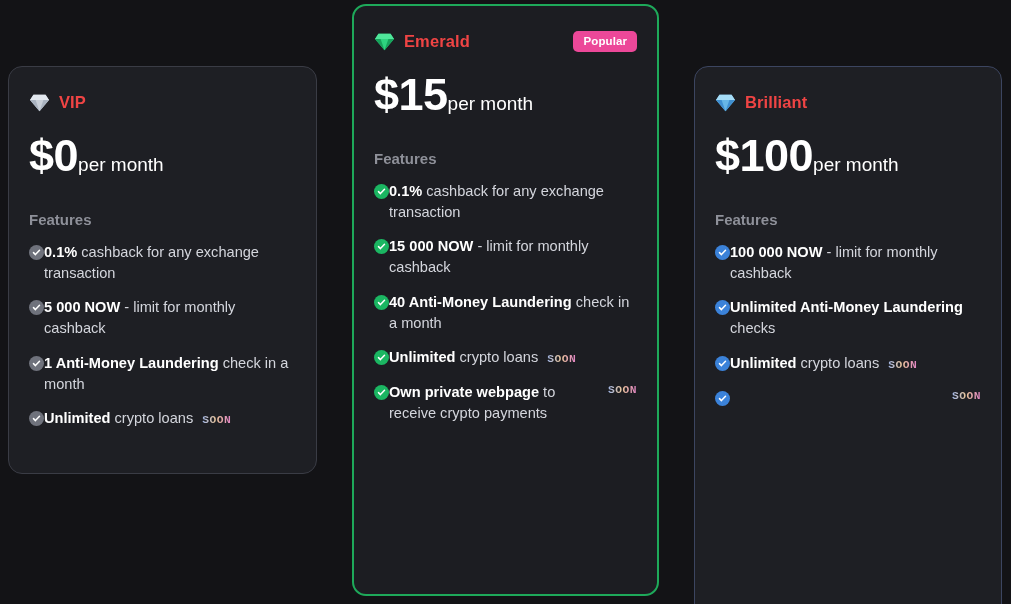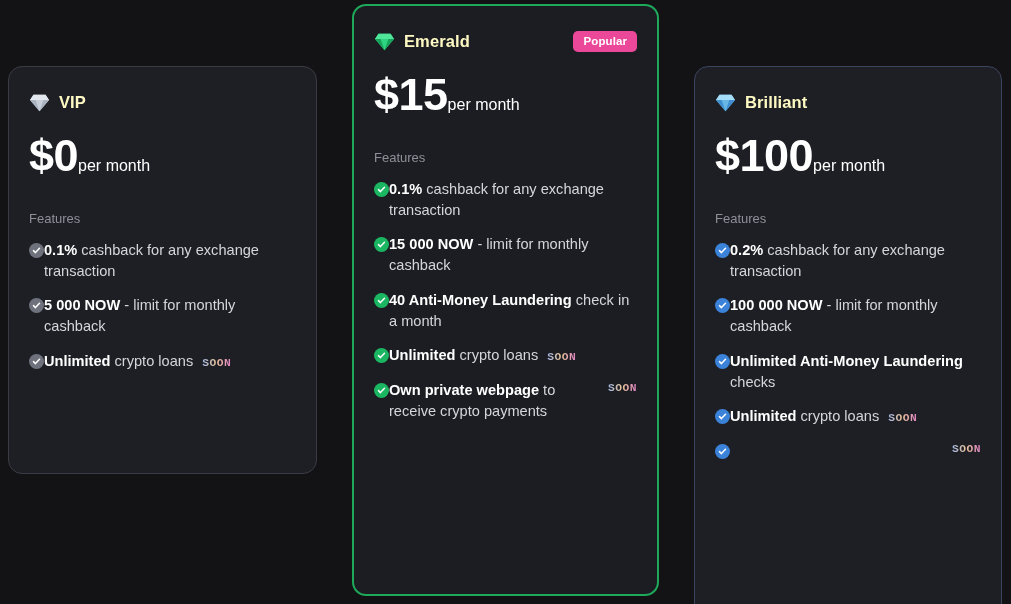--- a/index.html
+++ b/index.html
@@ -73,21 +73,21 @@
   .gem {
     width: 21px;
     height: 19px;
     flex: none;
     display: block;
   }
 
   .plan-name {
     font-size: 16.5px;
     font-weight: bold;
-    color: #fef9c3;
+    color: #ef4444;
     letter-spacing: .1px;
   }
 
   .badge-popular {
     background: #ec4899;
     color: #ffffff;
     font-size: 11.5px;
     font-weight: bold;
     padding: 4px 10px 5px 10px;
     border-radius: 5px;
@@ -104,31 +104,31 @@
 
   .price {
     font-size: 45px;
     font-weight: bold;
     color: #ffffff;
     line-height: 1;
     letter-spacing: -0.5px;
   }
 
   .per {
-    font-size: 16px;
+    font-size: 19px;
     color: #ffffff;
     font-weight: normal;
   }
 
   
   .features-label {
     margin-top: 24px;
-    font-size: 13px;
+    font-size: 15px;
     color: #8e9099;
-    font-weight: normal;
+    font-weight: bold;
   }
 
   .feature-list {
     list-style: none;
     margin-top: 14px;
   }
 
   .feature {
     position: relative;
     display: flex;
@@ -219,20 +219,28 @@
         </span>
         <span class="feature-text"><b>0.1%</b><span> cashback for any exchange transaction</span></span>
       </li>
       <li class="feature">
         <span class="tick tick-gray">
           <svg viewBox="0 0 12 12">
               <path d="M2 6.2 L4.6 8.8 L10 3" stroke="#fff" stroke-width="2" fill="none" stroke-linecap="round" stroke-linejoin="round"></path>
             </svg>
         </span>
         <span class="feature-text"><b>5 000 NOW</b><span> - limit for monthly cashback</span></span>
+      </li>
+      <li class="feature">
+        <span class="tick tick-gray">
+          <svg viewBox="0 0 12 12">
+              <path d="M2 6.2 L4.6 8.8 L10 3" stroke="#fff" stroke-width="2" fill="none" stroke-linecap="round" stroke-linejoin="round"></path>
+            </svg>
+        </span>
+        <span class="feature-text"><b>1 Anti-Money Laundering</b><span> check in a month</span></span>
       </li>
       <li class="feature">
         <span class="tick tick-gray">
           <svg viewBox="0 0 12 12">
               <path d="M2 6.2 L4.6 8.8 L10 3" stroke="#fff" stroke-width="2" fill="none" stroke-linecap="round" stroke-linejoin="round"></path>
             </svg>
         </span>
         <span class="feature-text"><b>Unlimited</b><span> crypto loans</span><span class="soon">SOON</span></span>
       </li>
     </ul>
@@ -318,28 +326,20 @@
       <span class="per">per month</span>
     </div>
     <div class="features-label">Features</div>
     <ul class="feature-list">
       <li class="feature">
         <span class="tick tick-blue">
           <svg viewBox="0 0 12 12">
               <path d="M2 6.2 L4.6 8.8 L10 3" stroke="#fff" stroke-width="2" fill="none" stroke-linecap="round" stroke-linejoin="round"></path>
             </svg>
         </span>
-        <span class="feature-text"><b>0.2%</b><span> cashback for any exchange transaction</span></span>
-      </li>
-      <li class="feature">
-        <span class="tick tick-blue">
-          <svg viewBox="0 0 12 12">
-              <path d="M2 6.2 L4.6 8.8 L10 3" stroke="#fff" stroke-width="2" fill="none" stroke-linecap="round" stroke-linejoin="round"></path>
-            </svg>
-        </span>
         <span class="feature-text"><b>100 000 NOW</b><span> - limit for monthly cashback</span></span>
       </li>
       <li class="feature">
         <span class="tick tick-blue">
           <svg viewBox="0 0 12 12">
               <path d="M2 6.2 L4.6 8.8 L10 3" stroke="#fff" stroke-width="2" fill="none" stroke-linecap="round" stroke-linejoin="round"></path>
             </svg>
         </span>
         <span class="feature-text"><b>Unlimited Anti-Money Laundering</b><span> checks</span></span>
       </li>

